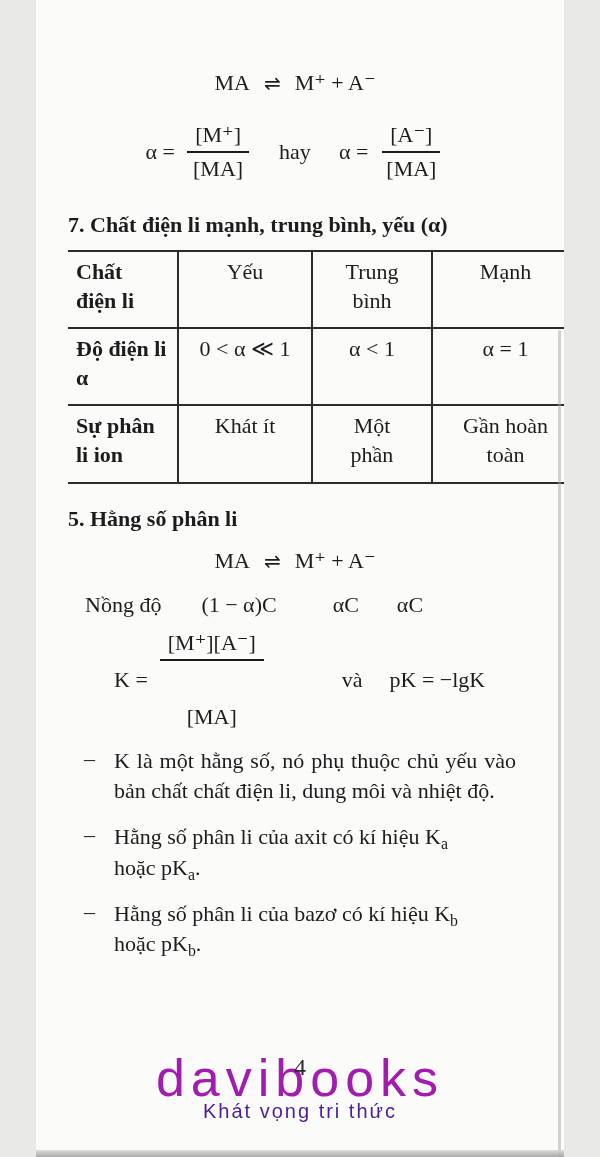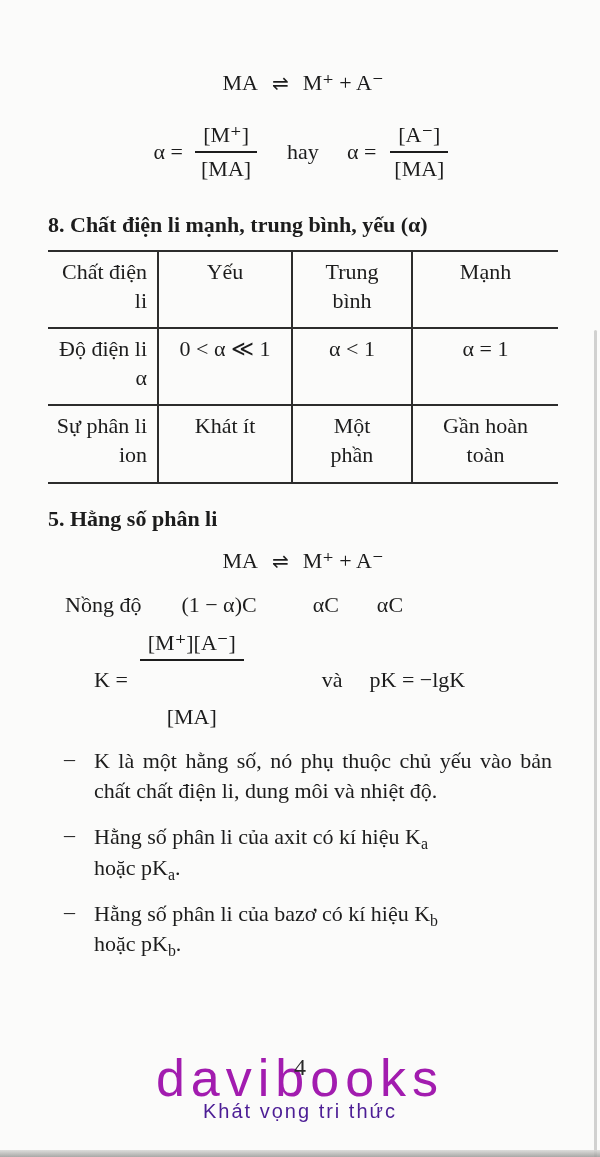--- a/index.html
+++ b/index.html
@@ -1,25 +1,25 @@
 <!DOCTYPE html>
 <html><head>
 <meta charset="utf-8">
 <style>
   * { margin:0; padding:0; box-sizing:border-box; }
   html, body { background:#e9e9e7; }
   body { font-family:"Liberation Serif","DejaVu Serif",serif; color:#1c1c1c; }
 
   .page {
     position:relative;
-    width:600px; height:1157px;
+    width:528px; height:1157px;
     margin:0 auto;
     background:#fbfbfa;
     overflow:hidden;
-    padding:0 42px 0 48px;
+    padding:0 42px 0 32px;
     font-size:22px;
   }
 
   
   .eq-center { display:flex; justify-content:center; align-items:center; }
   .eq1 { margin-top:70px; }
   .eq2 { margin-top:16px; }
   .harpoon { margin:0 14px; font-family:"DejaVu Sans",sans-serif; font-size:20px; }
 
   
@@ -36,21 +36,21 @@
   .sec5 { margin-top:22px; }
 
   .note { margin-top:14px; margin-left:26px; }
 
   table.conv { margin-top:12px; width:510px; border-collapse:collapse;
                border-top:2px solid #2c2c2c; border-bottom:2px solid #2c2c2c; }
   table.conv tr { border-bottom:2px solid #2c2c2c; }
   table.conv tr:last-child { border-bottom:none; }
   table.conv td { border-left:2px solid #2c2c2c; padding:6px 10px 12px;
                   vertical-align:top; text-align:center; line-height:1.3; }
-  table.conv td:first-child { border-left:none; text-align:right; padding-left:8px; }
+  table.conv td:first-child { border-left:none; text-align:left; padding-left:8px;font-weight:bold; }
   table.conv td.c3pad { padding-left:18px; padding-right:18px; }
   col.c1 { width:110px; } col.c2 { width:134px; } col.c3 { width:120px; } col.c4 { width:146px; }
 
   .para { margin:12px 0 0 16px; width:482px; text-align:justify; text-indent:12px; line-height:1.42; }
 
   .conc { margin-top:18px; display:flex; align-items:baseline; }
   .conc .lbl { margin-left:17px; }
   .conc .v1 { margin-left:40px; }
   .conc .v2 { margin-left:56px; }
   .conc .v3 { margin-left:38px; }
@@ -101,21 +101,21 @@
       <span class="den">[MA]</span>
     </span>
     <span class="or-word">hay</span>
     <span class="alpha-lhs">α =</span>
     <span class="frac">
       <span class="num">[A⁻]</span>
       <span class="den">[MA]</span>
     </span>
   </div>
 
-  <div class="sec-heading sec4">8. Chất điện li mạnh, trung bình, yếu (α)</div>
+  <div class="sec-heading sec4">7. Chất điện li mạnh, trung bình, yếu (α)</div>
 
   <table class="conv">
     <colgroup>
         <col class="c1">
         <col class="c2">
         <col class="c3">
         <col class="c4">
       </colgroup>
     <tbody>
         <tr>

